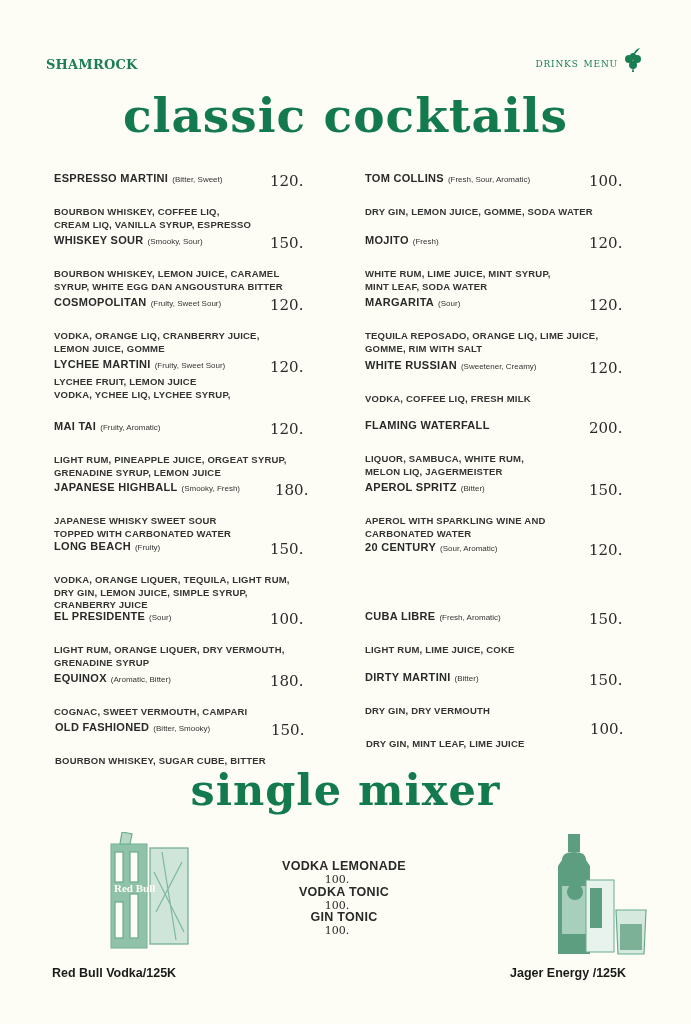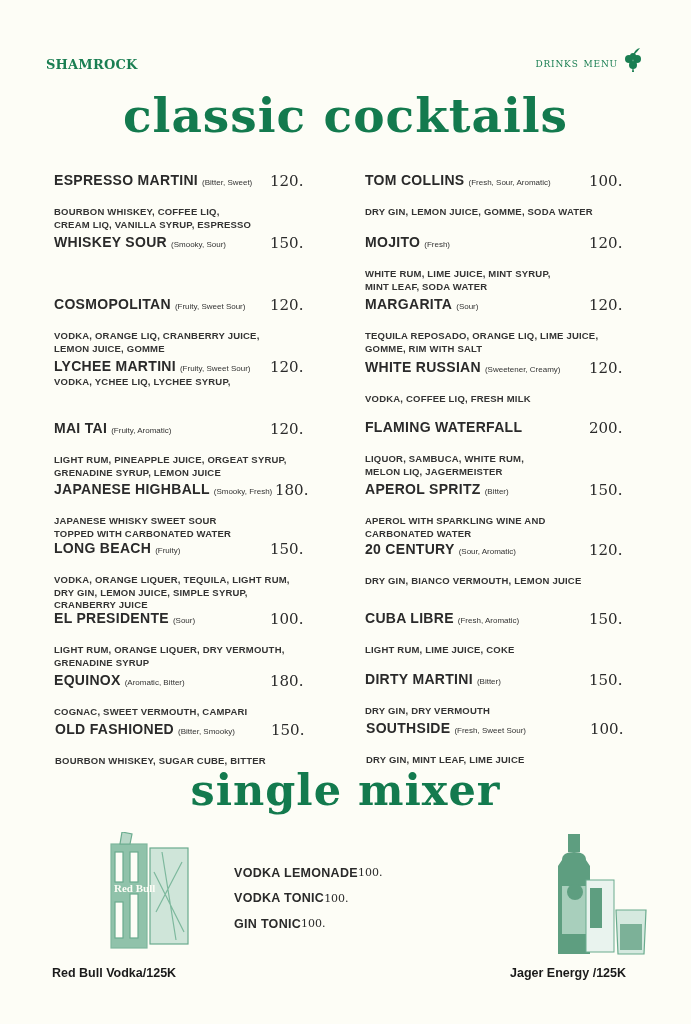--- a/index.html
+++ b/index.html
@@ -14,28 +14,28 @@
   .title { position: absolute; left: 0; right: 0; text-align: center; font-family: "DejaVu Serif", serif; color: #137a4e; font-weight: bold; letter-spacing: 1px; }
   .title.main { top: 88px; font-size: 47px; }
   .title.mixer { top: 765px; font-size: 43px; }
 
   .col { position: absolute; top: 0; width: 300px; }
   .col.left { left: 54px; }
   .col.right { left: 365px; }
 
   .item { position: absolute; left: 0; width: 300px; }
   .item .head { display: flex; align-items: baseline; height: 16px; white-space: nowrap; }
-  .item .name { font-size: 14px; font-weight: bold; color: #2a2a2a; letter-spacing: 0.3px; }
+  .item .name { font-size: 11px; font-weight: bold; color: #2a2a2a; letter-spacing: 0.3px; }
   .item .notes { font-size: 8px; color: #333; margin-left: 4px; }
   .item .price { position: absolute; left: 216px; top: 0; font-family: "DejaVu Serif", serif; font-size: 15px; color: #2a2a2a; }
   .col.right .item .price { left: 224px; }
   .item .ing { margin-top: 18px; font-size: 9.5px; font-weight: bold; color: #333; line-height: 12.5px; letter-spacing: 0.2px; }
 
   .mixer-list { position: absolute; left: 234px; top: 860px; width: 220px; }
-  .mixer-row { display: flex; justify-content: flex-start; height: 25.5px; align-items: center; }
+  .mixer-row { display: flex; justify-content: center; height: 25.5px; align-items: center; flex-direction: column; }
   .mixer-row .mname { font-size: 12.5px; font-weight: bold; color: #2a2a2a; letter-spacing: 0.3px; }
   .mixer-row .mprice { font-family: "DejaVu Serif", serif; font-size: 11px; color: #2a2a2a; margin-right: 14px; }
 
   .feature { position: absolute; }
   .feature .pic { position: absolute; margin-left: 28px; }
   .feature .cap { position: absolute; font-size: 12.5px; font-weight: bold; color: #1a1a1a; white-space: nowrap; font-family: "Liberation Sans", sans-serif; }
   .feature.left { left: 52px; top: 830px; }
   .feature.right { left: 508px; top: 830px; }
 </style>
 </head>
@@ -71,39 +71,44 @@
         <div>BOURBON WHISKEY, COFFEE LIQ,</div>
         <div>CREAM LIQ, VANILLA SYRUP, ESPRESSO</div>
       </div>
   </div>
   <div class="item" style="top:234px">
     <div class="head">
         <span class="name">WHISKEY SOUR</span>
         <span class="notes">(Smooky, Sour)</span>
       </div>
     <span class="price">150.</span>
+    <div class="ing">
+        <div>BOURBON WHISKEY, LEMON JUICE, CARAMEL</div>
+        <div>SYRUP, WHITE EGG DAN ANGOUSTURA BITTER</div>
+      </div>
   </div>
   <div class="item" style="top:296px">
     <div class="head">
         <span class="name">COSMOPOLITAN</span>
         <span class="notes">(Fruity, Sweet Sour)</span>
       </div>
     <span class="price">120.</span>
     <div class="ing">
         <div>VODKA, ORANGE LIQ, CRANBERRY JUICE,</div>
         <div>LEMON JUICE, GOMME</div>
       </div>
   </div>
   <div class="item" style="top:358px">
     <div class="head">
         <span class="name">LYCHEE MARTINI</span>
         <span class="notes">(Fruity, Sweet Sour)</span>
       </div>
     <span class="price">120.</span>
     <div class="ing" style="margin-top:2px">
+        <div>LYCHEE FRUIT, LEMON JUICE</div>
         <div>VODKA, YCHEE LIQ, LYCHEE SYRUP,</div>
       </div>
   </div>
   <div class="item" style="top:420px">
     <div class="head">
         <span class="name">MAI TAI</span>
         <span class="notes">(Fruity, Aromatic)</span>
       </div>
     <span class="price">120.</span>
     <div class="ing">
@@ -231,23 +236,20 @@
         <div>APEROL WITH SPARKLING WINE AND</div>
         <div>CARBONATED WATER</div>
       </div>
   </div>
   <div class="item" style="top:541px">
     <div class="head">
         <span class="name">20 CENTURY</span>
         <span class="notes">(Sour, Aromatic)</span>
       </div>
     <span class="price">120.</span>
-    <div class="ing">
-        <div>DRY GIN, BIANCO VERMOUTH, LEMON JUICE</div>
-      </div>
   </div>
   <div class="item" style="top:610px">
     <div class="head">
         <span class="name">CUBA LIBRE</span>
         <span class="notes">(Fresh, Aromatic)</span>
       </div>
     <span class="price">150.</span>
     <div class="ing">
         <div>LIGHT RUM, LIME JUICE, COKE</div>
       </div>
@@ -256,24 +258,20 @@
     <div class="head">
         <span class="name">DIRTY MARTINI</span>
         <span class="notes">(Bitter)</span>
       </div>
     <span class="price">150.</span>
     <div class="ing">
         <div>DRY GIN, DRY VERMOUTH</div>
       </div>
   </div>
   <div class="item" style="top:720px; left:1px">
-    <div class="head">
-        <span class="name">SOUTHSIDE</span>
-        <span class="notes">(Fresh, Sweet Sour)</span>
-      </div>
     <span class="price">100.</span>
     <div class="ing">
         <div>DRY GIN, MINT LEAF, LIME JUICE</div>
       </div>
   </div>
 </div>
 
 <div class="title mixer">single mixer</div>
 
 <div class="feature left">

